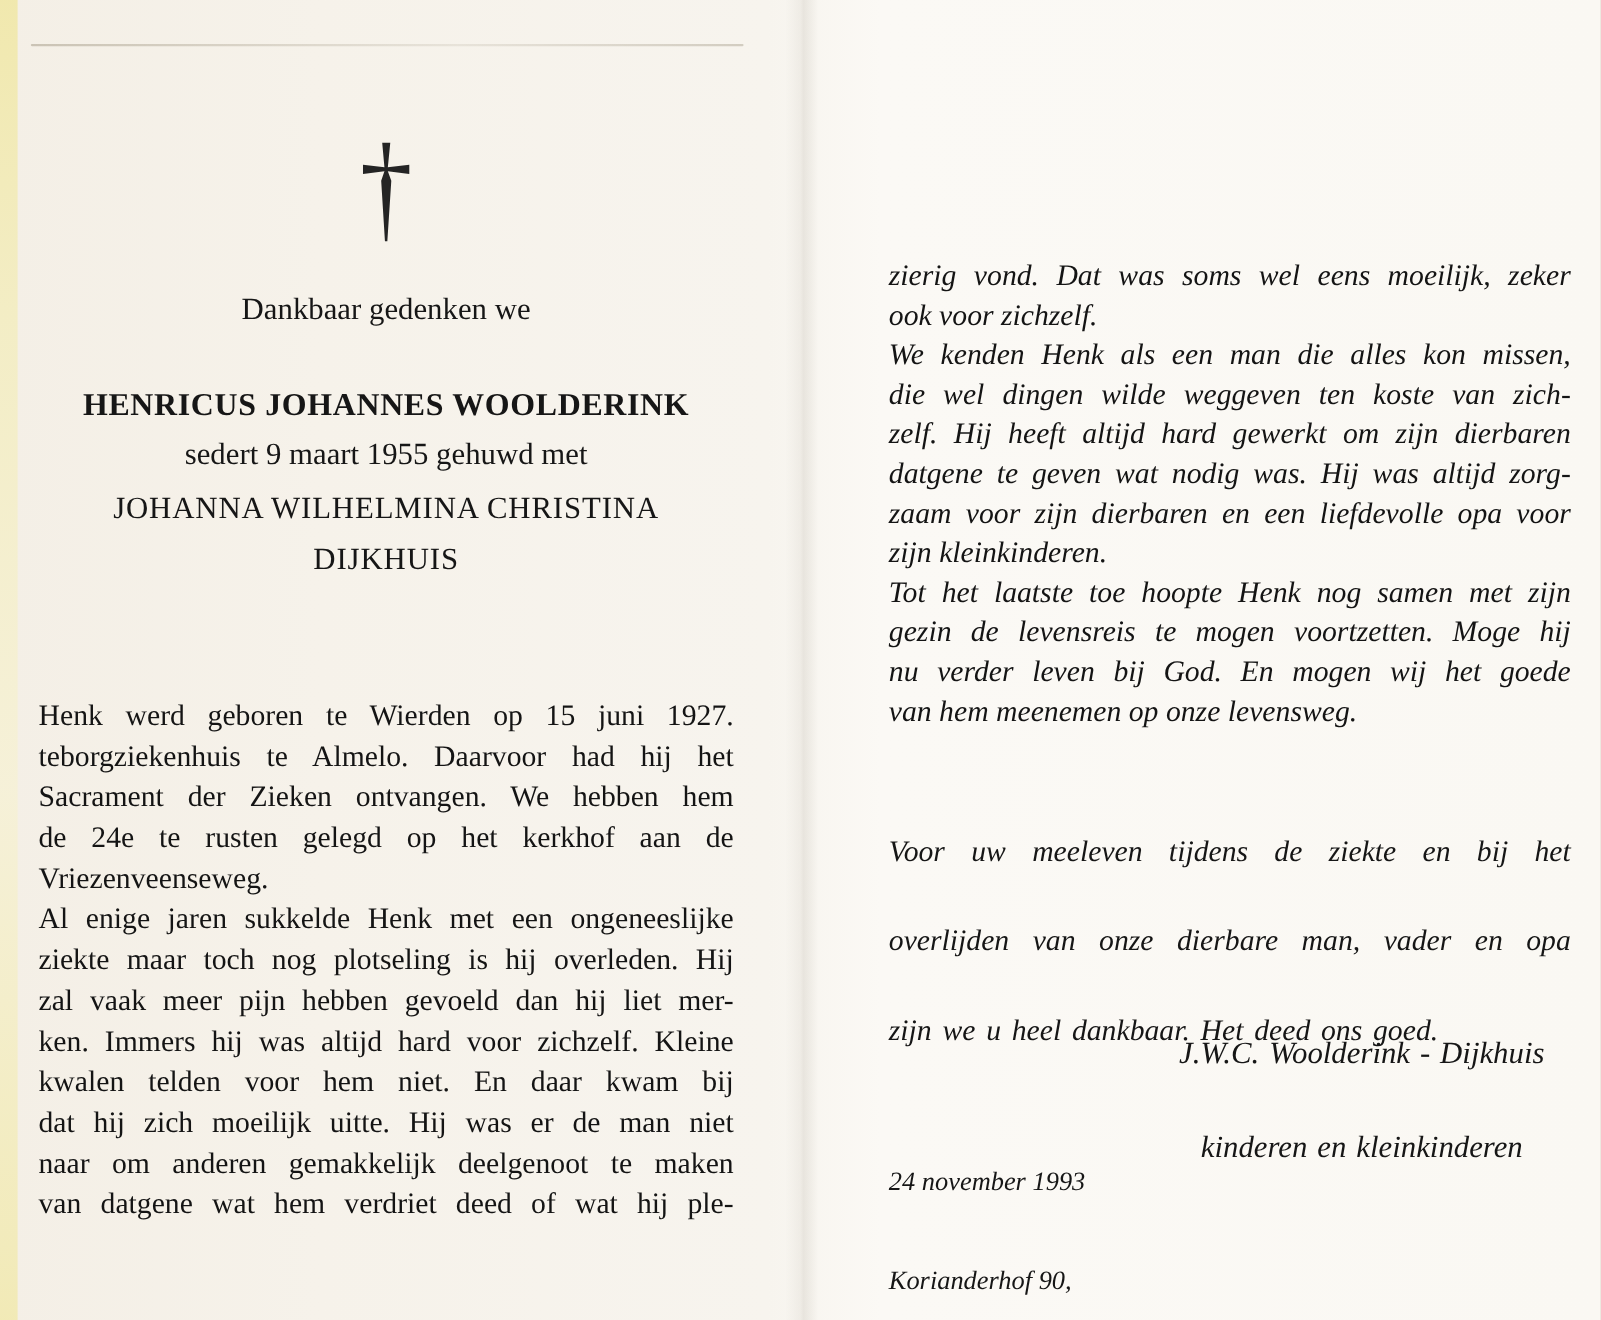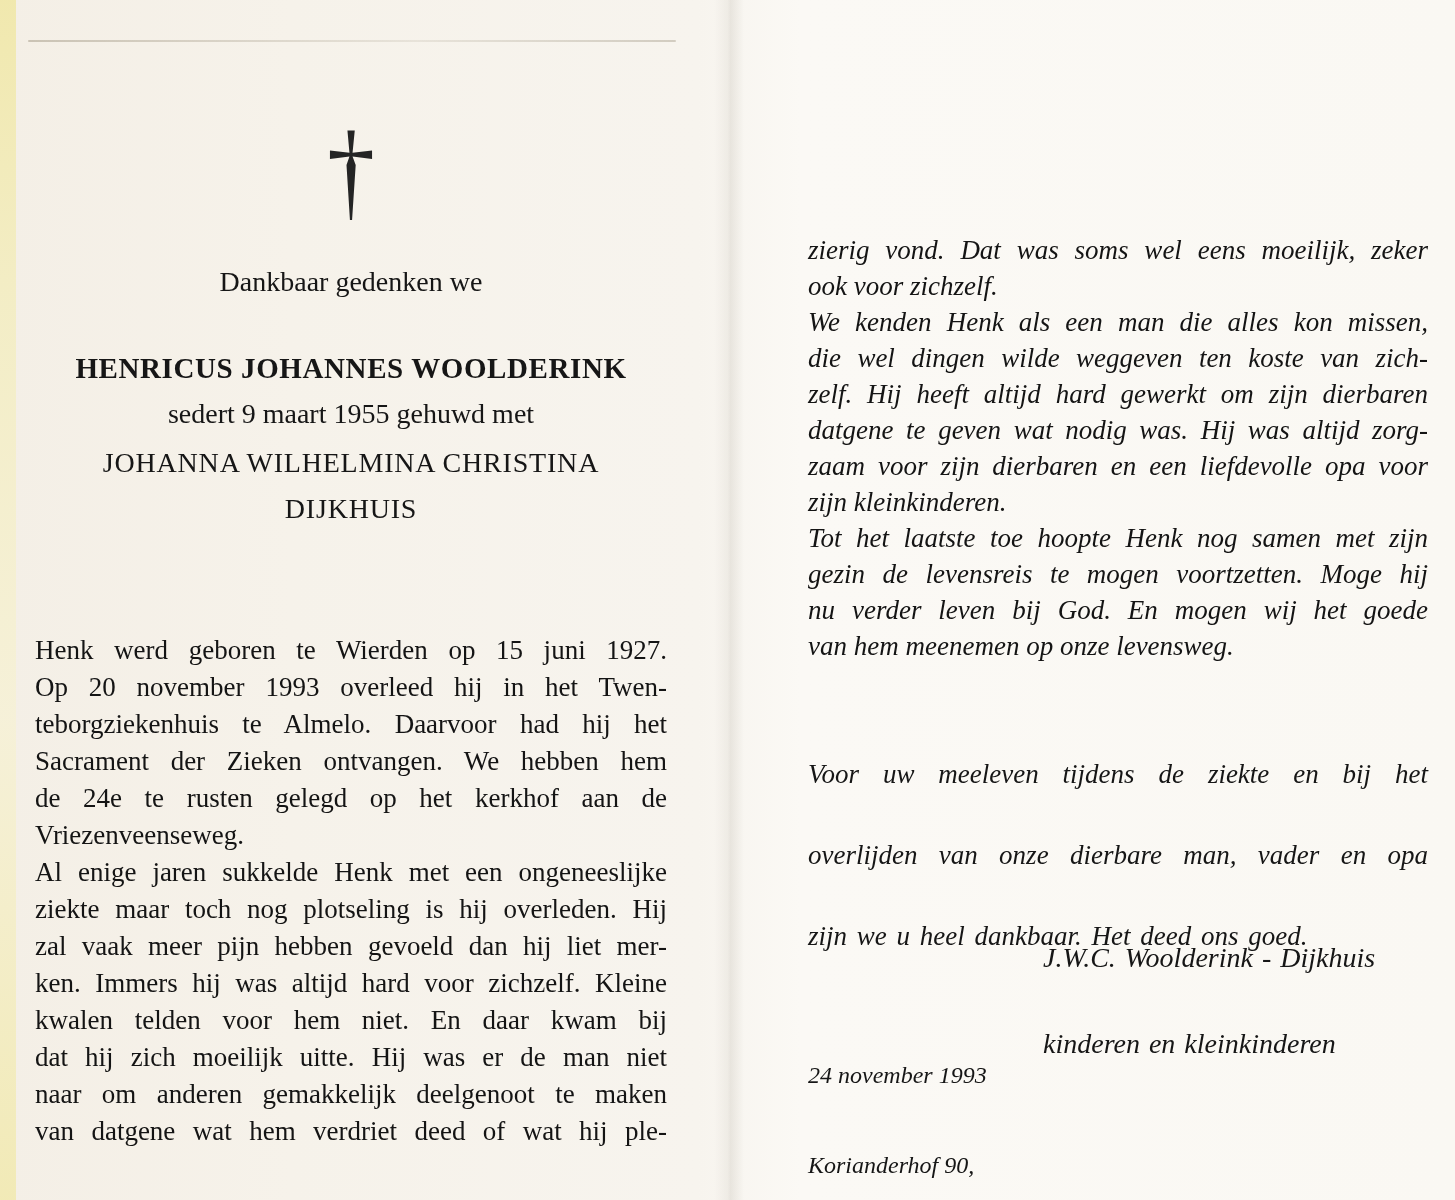--- a/index.html
+++ b/index.html
@@ -42,21 +42,21 @@
   .intro{font-size:28px;}
   .dname{font-size:29px;font-weight:bold;letter-spacing:.6px;}
   .marriage{font-size:28px;}
   .spouse{font-size:28px;letter-spacing:.8px;}
   .bl{font-size:27px;line-height:37px;color:#141414;}
   .rl{font-size:27px;line-height:36px;color:#141414;}
   .j{text-align:justify;text-align-last:justify;}
   .end{text-align:left;text-align-last:left;}
   .ital{font-style:italic;margin-top:44px;}
   .thanks{font-size:27px;line-height:37px;word-spacing:3px;}
-  .sig{font-size:28px;line-height:42px;word-spacing:2px;}
+  .sig{font-size:28px;line-height:42px;word-spacing:2px;text-align:center;}
   .foot{font-size:24px;line-height:46px;}
 </style>
 </head>
 <body>
 
 <div class="sheet">
   <div class="edge-left"></div>
   <div class="scan-line"></div>
   <div class="fold"></div>
 
@@ -67,21 +67,20 @@
   <div class="block leftcol center dname" style="top:352px;">HENRICUS JOHANNES WOOLDERINK</div>
 
   <div class="block leftcol center marriage" style="top:398px;">sedert 9 maart 1955 gehuwd met</div>
 
   <div class="block leftcol center spouse" style="top:447px;">JOHANNA WILHELMINA CHRISTINA</div>
 
   <div class="block leftcol center spouse" style="top:493px;">DIJKHUIS</div>
 
   <div class="block leftcol" style="top:597px;margin-top:35px;">
     <div class="bl j">Henk werd geboren te Wierden op 15 juni 1927.</div>
-    <div class="bl j">Op 20 november 1993 overleed hij in het Twen-</div>
     <div class="bl j">teborgziekenhuis te Almelo. Daarvoor had hij het</div>
     <div class="bl j">Sacrament der Zieken ontvangen. We hebben hem</div>
     <div class="bl j">de 24e te rusten gelegd op het kerkhof aan de</div>
     <div class="bl end">Vriezenveenseweg.</div>
     <div class="bl j">Al enige jaren sukkelde Henk met een ongeneeslijke</div>
     <div class="bl j">ziekte maar toch nog plotseling is hij overleden. Hij</div>
     <div class="bl j">zal vaak meer pijn hebben gevoeld dan hij liet mer-</div>
     <div class="bl j">ken. Immers hij was altijd hard voor zichzelf. Kleine</div>
     <div class="bl j">kwalen telden voor hem niet. En daar kwam bij</div>
     <div class="bl j">dat hij zich moeilijk uitte. Hij was er de man niet</div>

